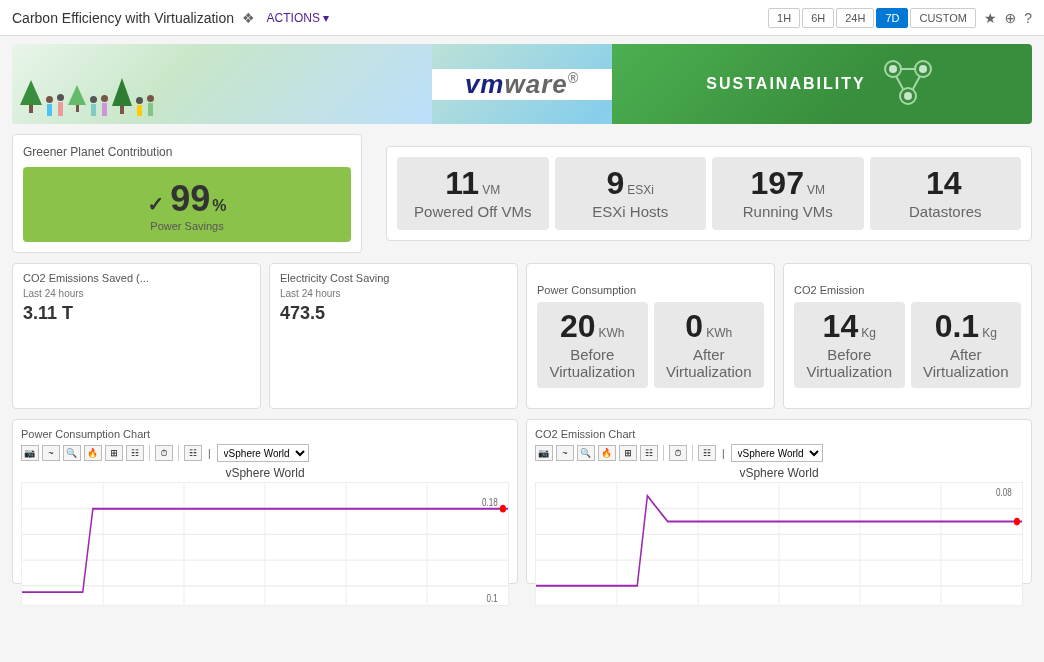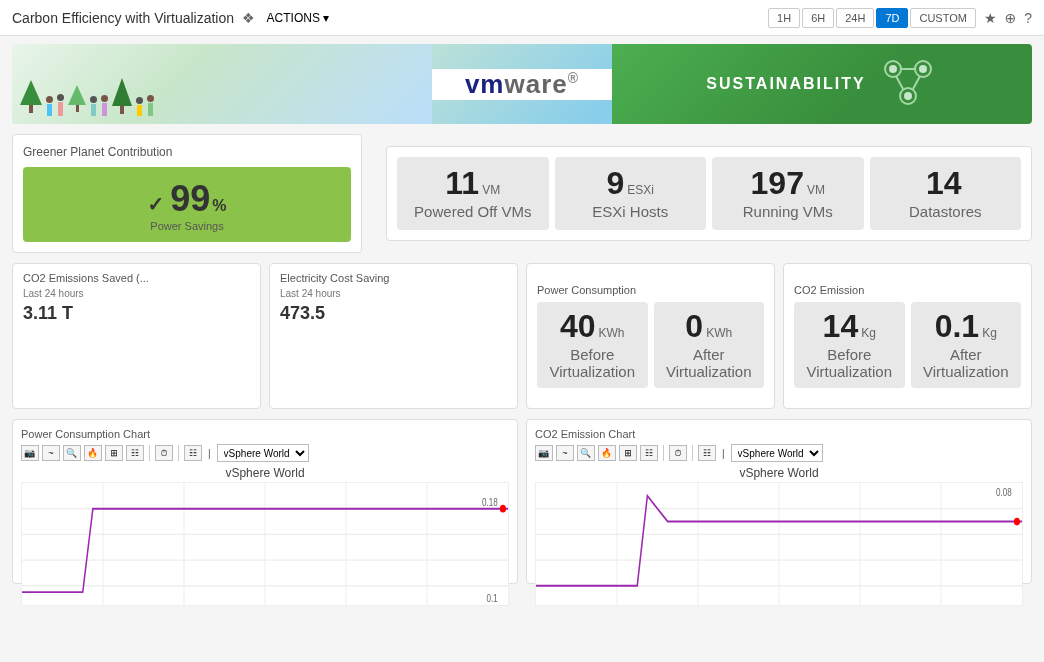--- a/index.html
+++ b/index.html
@@ -30,21 +30,21 @@
     }
     .share-icon-btn {
       color: #666;
       font-size: 14px;
       cursor: pointer;
       margin-right: 12px;
     }
     .actions-btn {
       background: none;
       border: none;
-      color: #000000;
+      color: #4c1d95;
       font-size: 12px;
       cursor: pointer;
       text-transform: uppercase;
       display: flex;
       align-items: center;
       gap: 3px;
     }
     .time-buttons {
       margin-left: auto;
       display: flex;
@@ -401,21 +401,21 @@
           <div style="width:5px;height:11px;background:#ffcc02;margin-top:1px;"></div>
         </div>
         <div style="display:flex;flex-direction:column;align-items:center;margin-bottom:4px;">
           <div style="width:7px;height:7px;background:#795548;border-radius:50%;"></div>
           <div style="width:5px;height:13px;background:#81c784;margin-top:1px;"></div>
         </div>
       </div>
     </div>
 
     <div class="banner-vmware">
-      <div style="font-size:26px;font-weight:bold;color:#666;letter-spacing:1px;">
+      <div style="font-size:26px;font-weight:bold;color:#666;letter-spacing:1px;font-style:italic;">
         <span style="color:#1a237e;">vm</span>ware<span style="font-size:14px;vertical-align:super;color:#888;">®</span>
       </div>
     </div>
 
     <div class="banner-sustainability">
       <div style="display:flex;align-items:center;gap:12px;">
         <div class="sustainability-text">SUSTAINABILITY</div>
         <svg width="60" height="60" viewBox="0 0 60 60">
           <circle cx="15" cy="15" r="8" fill="none" stroke="#a5d6a7" stroke-width="2"></circle>
           <circle cx="45" cy="15" r="8" fill="none" stroke="#a5d6a7" stroke-width="2"></circle>
@@ -491,21 +491,21 @@
       <div class="stat-title">Electricity Cost Saving</div>
       <div class="stat-subtitle">Last 24 hours</div>
       <div class="stat-value">473.5</div>
     </div>
 
     <div class="power-card">
       <div class="stat-title">Power Consumption</div>
       <div class="power-metrics">
         <div class="power-metric">
           <div class="metric-value-row">
-            <span class="metric-big">40</span>
+            <span class="metric-big">20</span>
             <span class="metric-unit">KWh</span>
           </div>
           <div class="metric-label">Before Virtualization</div>
         </div>
         <div class="power-metric">
           <div class="metric-value-row">
             <span class="metric-big">0</span>
             <span class="metric-unit">KWh</span>
           </div>
           <div class="metric-label">After Virtualization</div>

